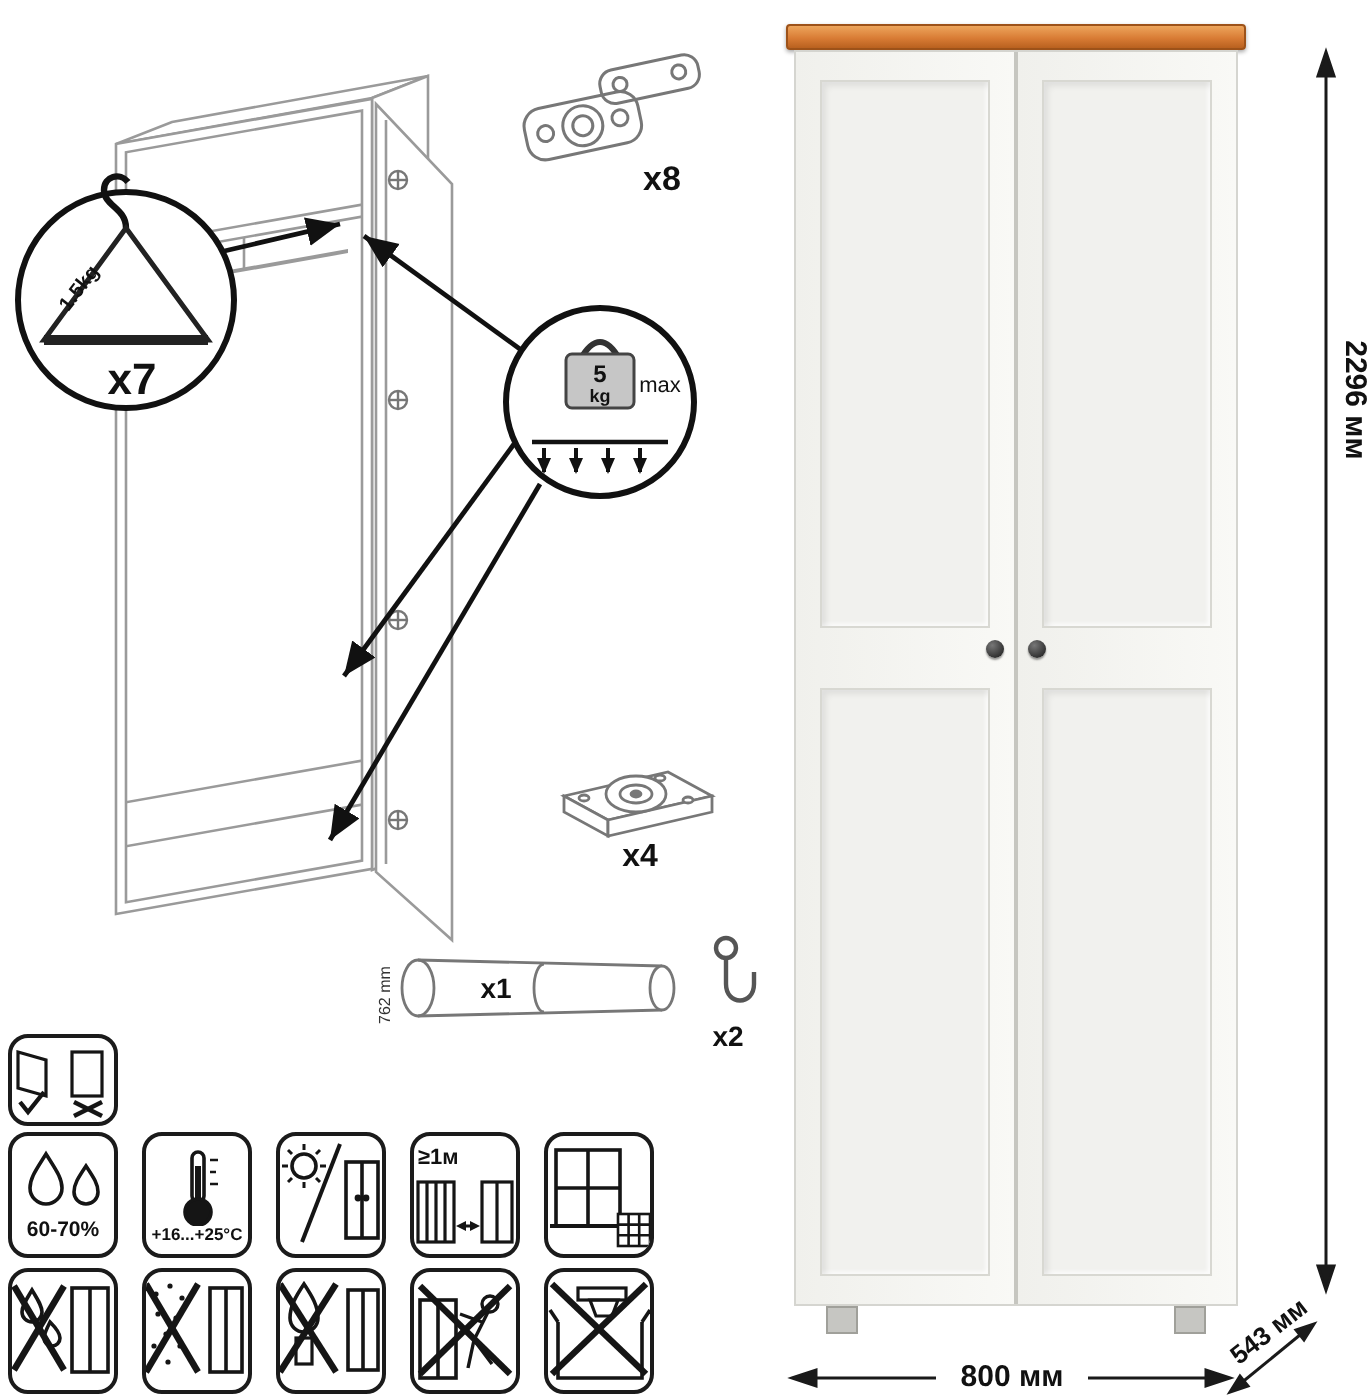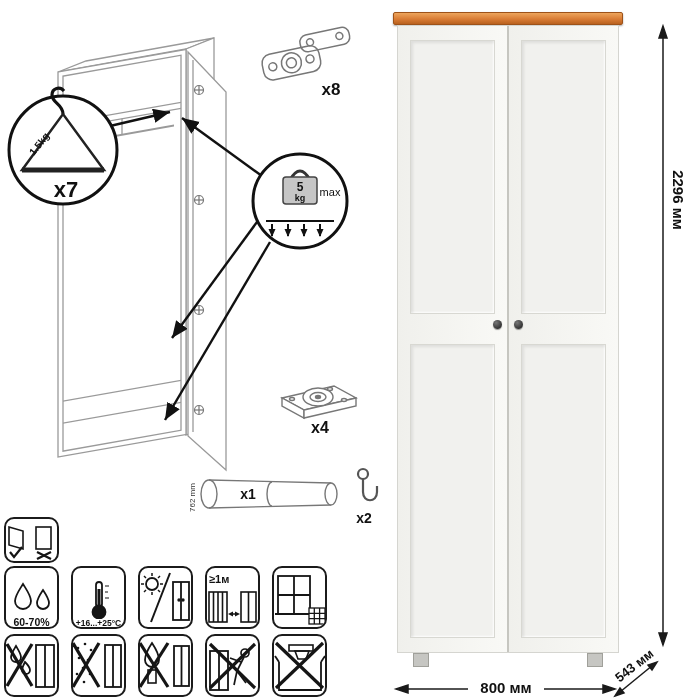--- a/index.html
+++ b/index.html
@@ -28,24 +28,24 @@
         background:radial-gradient(circle at 35% 30%,#777,#161616);box-shadow:0 1px 1px rgba(0,0,0,.4);}
   .door.left .knob{right:5px;}
   .door.right .knob{left:5px;}
   .foot{position:absolute;bottom:1px;width:16px;height:14px;background:#c6c6c2;
         border:1px solid #a0a09a;box-sizing:border-box;}
   .foot.fl{left:16px;} .foot.fr{right:16px;}
 
   
   .cell{position:absolute;width:55px;height:63px;border:2.5px solid #1b1b1b;border-radius:10px;
         background:#fff;box-sizing:border-box;display:flex;flex-direction:column;
-        align-items:center;justify-content:flex-end;overflow:hidden;}
+        align-items:center;justify-content:center;overflow:hidden;}
   .cell.small{height:46px;}
   .cell svg{position:static;display:block;flex:0 0 auto;}
-  .cl{font-weight:bold;font-size:10.5px;line-height:1;white-space:nowrap;text-decoration:underline;}
+  .cl{font-weight:bold;font-size:10.5px;line-height:1;white-space:nowrap;}
   .cl.tiny{font-size:8.5px;}
 </style>
 </head>
 <body>
 
 <div id="canvas">
 
   <svg id="tech" width="390" height="545" viewBox="0 0 390 545" style="left:0;top:0;pointer-events:none">
     <defs>
       <marker id="arrB" markerWidth="9" markerHeight="7" refX="7" refY="3" orient="auto">

